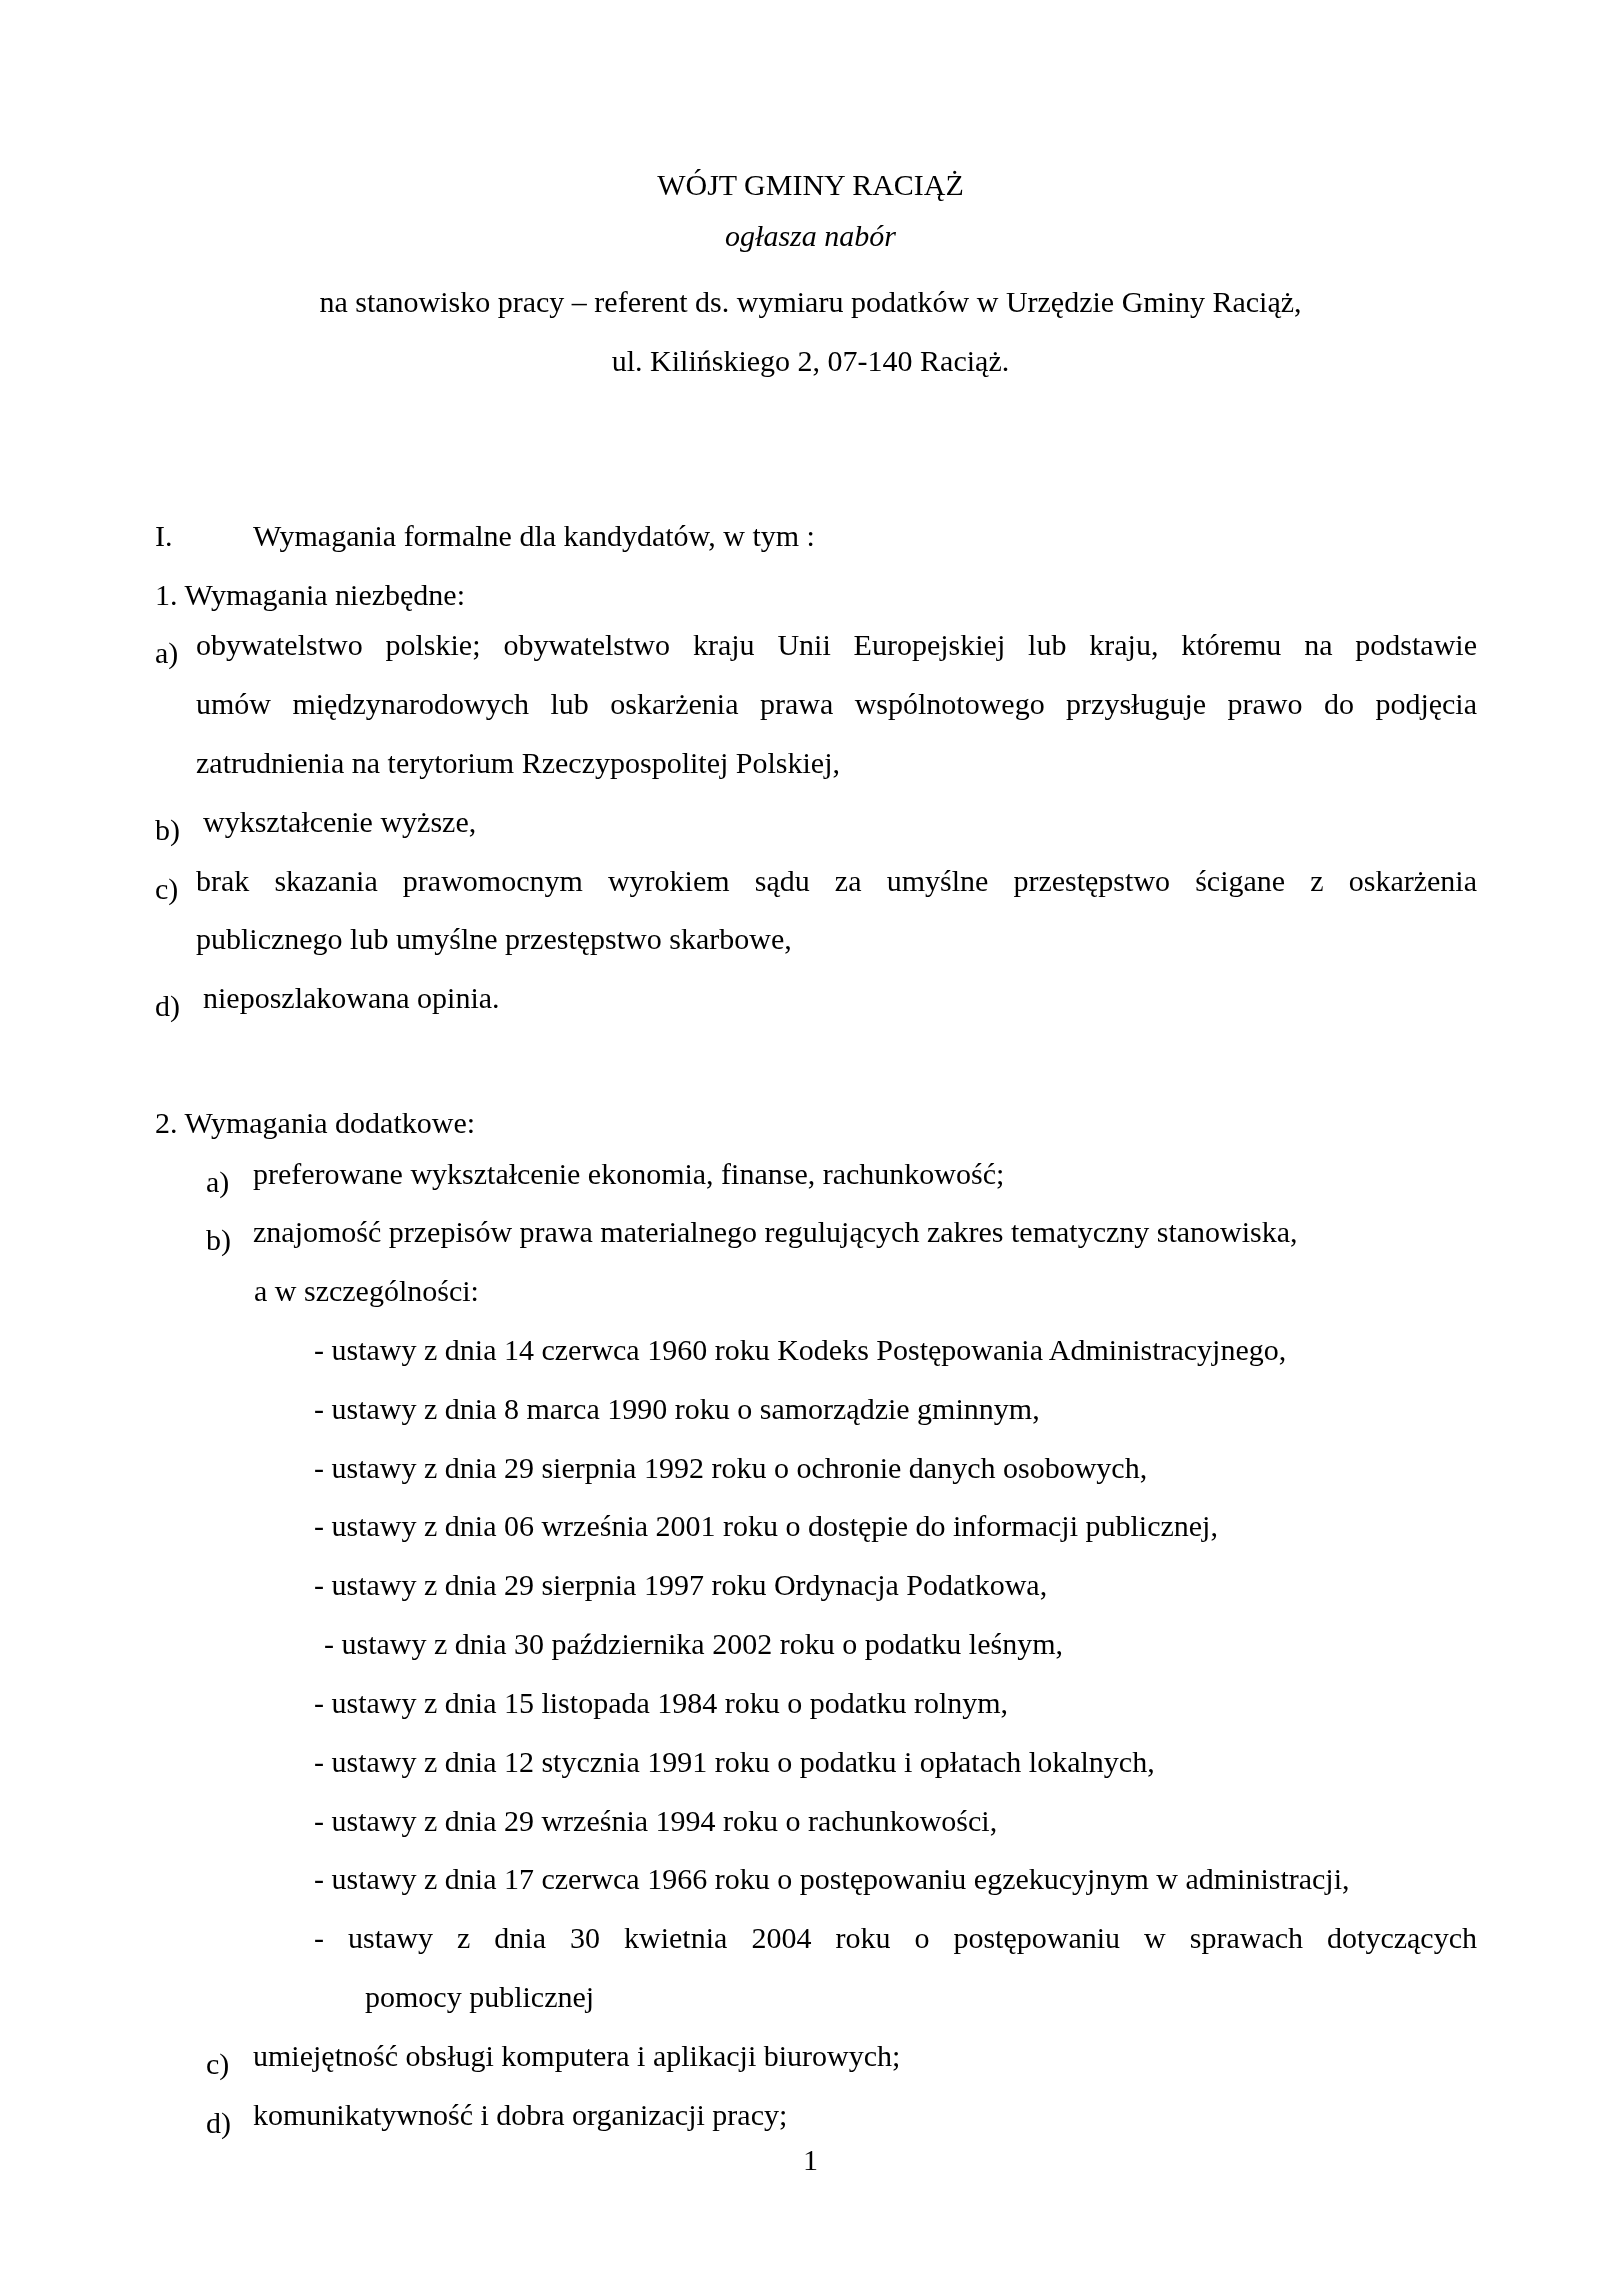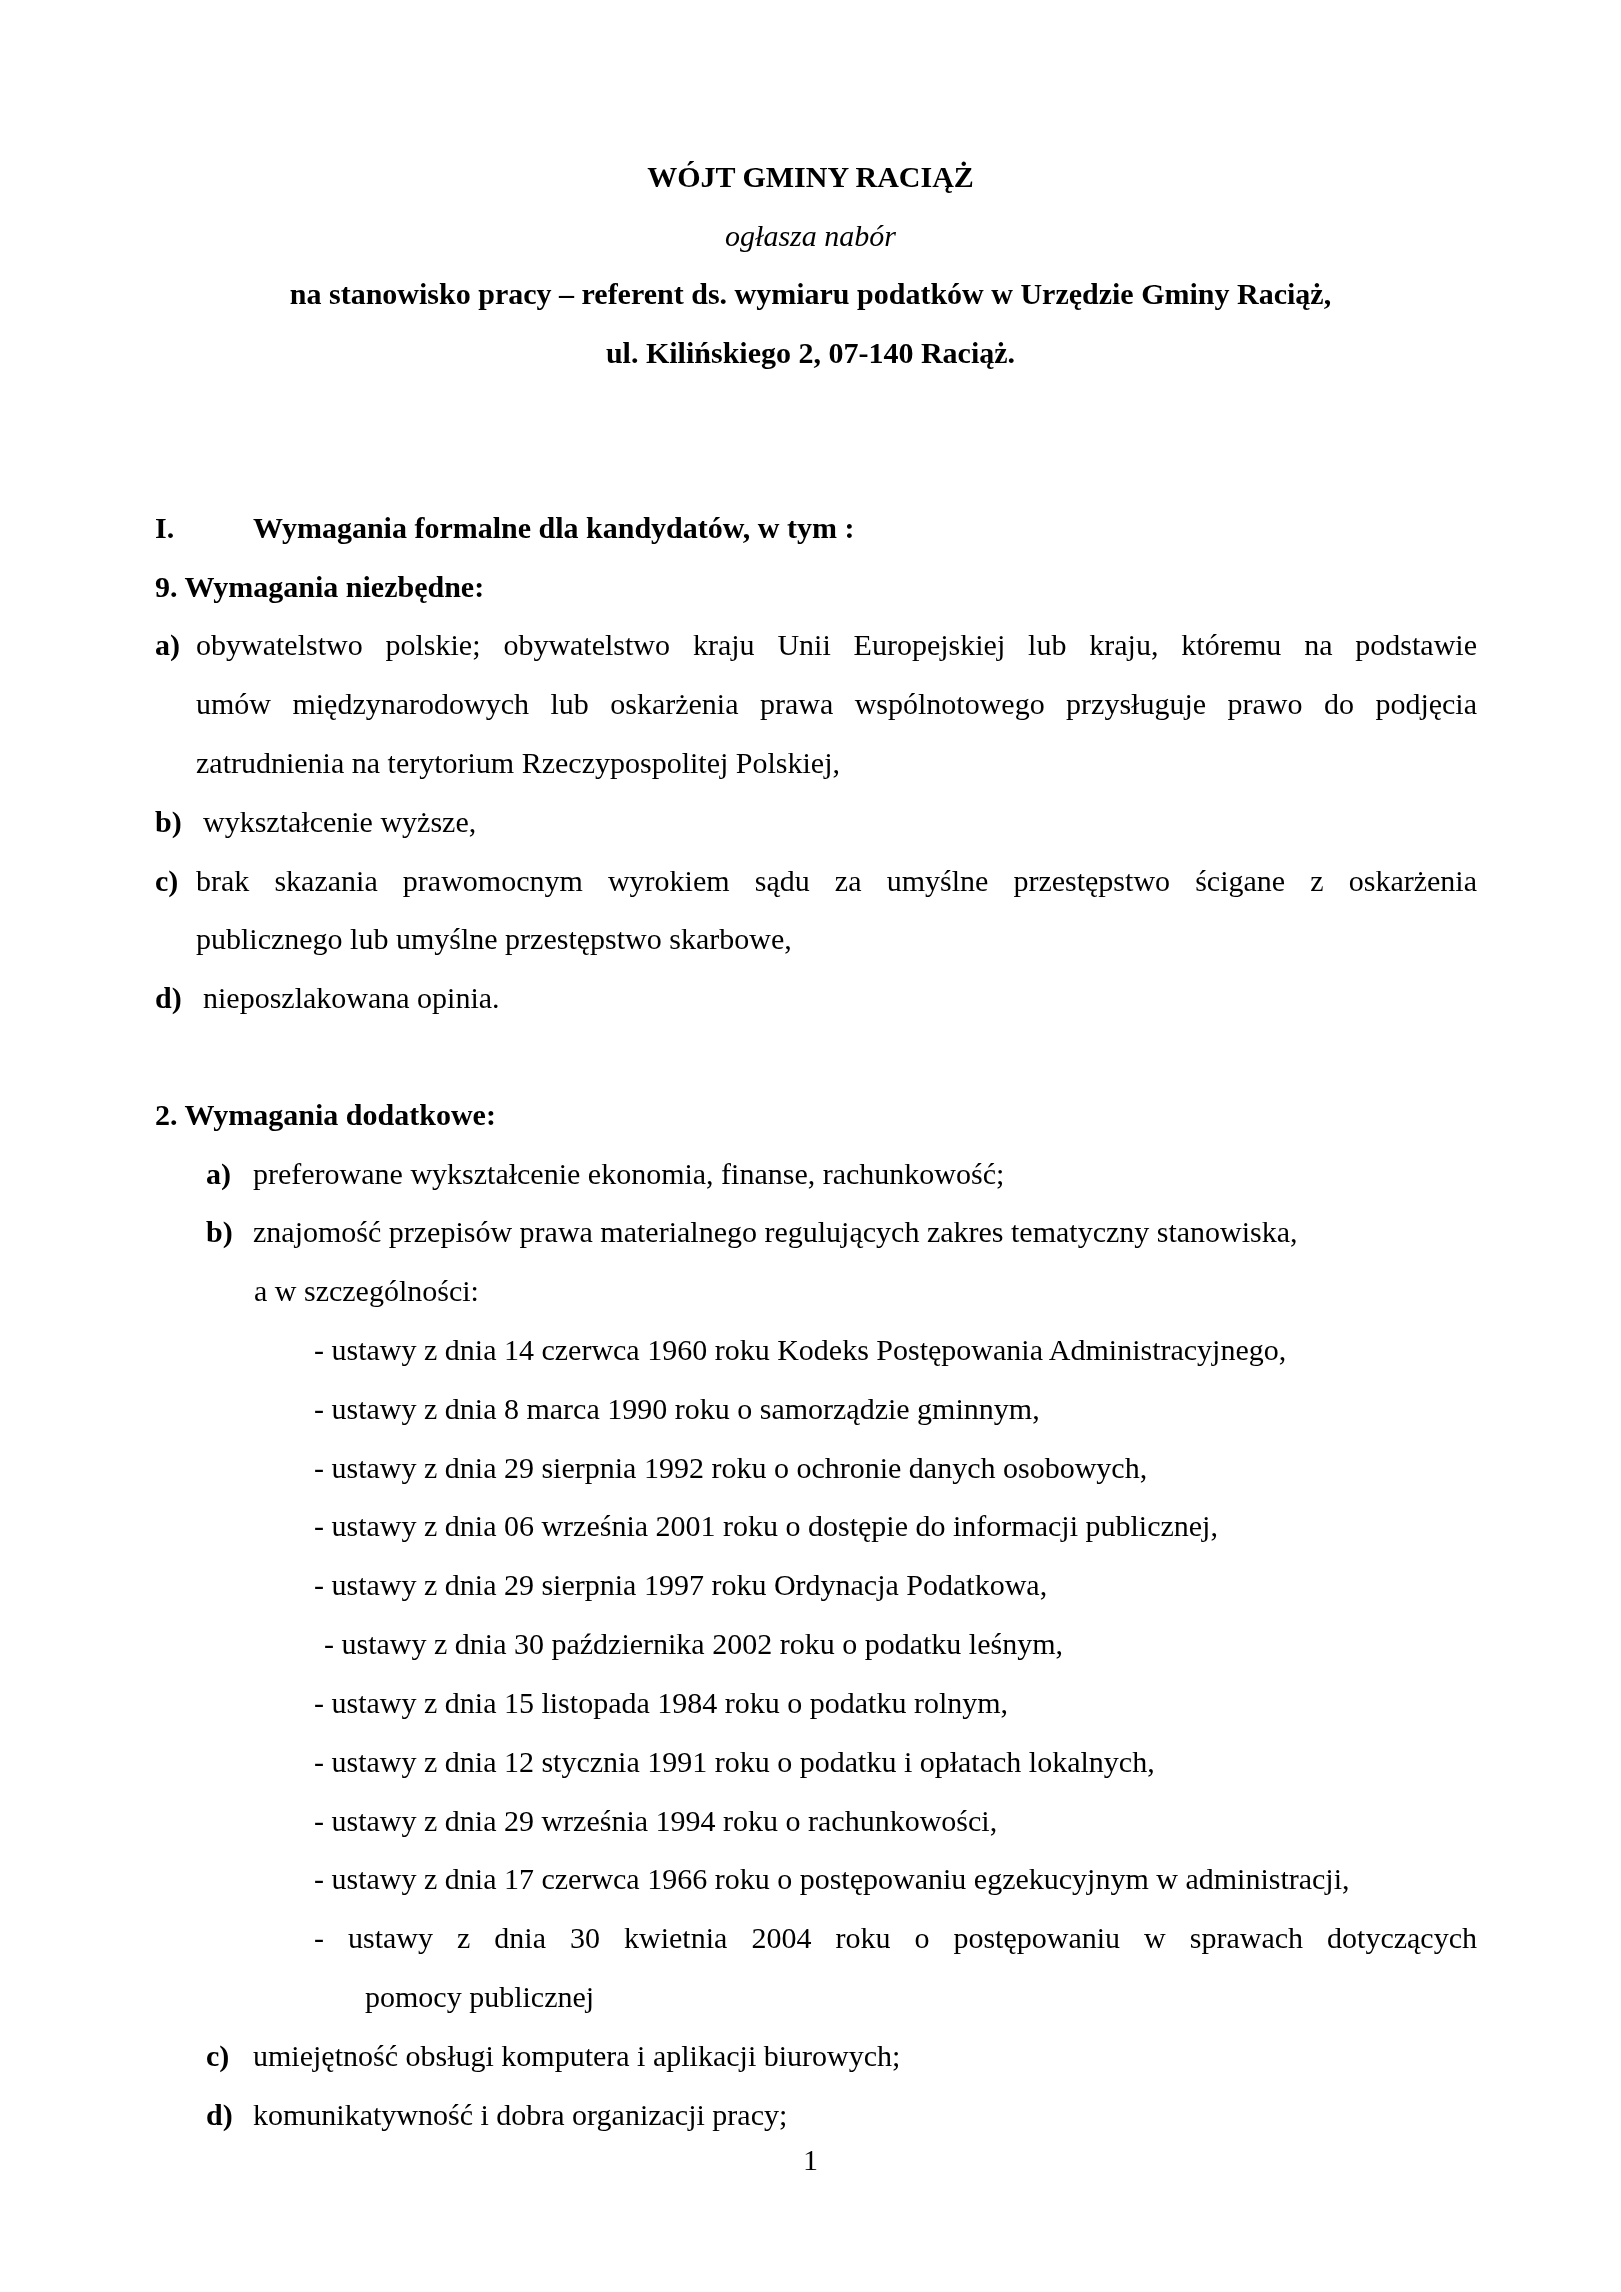--- a/index.html
+++ b/index.html
@@ -1,36 +1,36 @@
 <!DOCTYPE html>
 <html><head>
 <meta charset="utf-8">
 <style>
   html, body { margin: 0; padding: 0; background: #ffffff; }
   body { width: 1621px; height: 2293px; position: relative; overflow: hidden;
          font-family: "Liberation Serif", "DejaVu Serif", serif; color: #000; font-size: 30px; }
   .ln { position: absolute; white-space: nowrap; line-height: 39px; }
   .center { left: 0; width: 1621px; text-align: center; }
-  .b { font-weight: bold; }
+  .b { font-weight: normal; margin-top: 8px; }
   .i { font-style: italic; text-align: center; }
   .just { text-align: justify; text-align-last: justify; white-space: normal; }
   .page-num { position: absolute; left: 0; width: 1621px; text-align: center; }
 </style>
 </head>
 <body>
 
 <div class="ln center b" style="top:157px">WÓJT GMINY RACIĄŻ</div>
 <div class="ln center i" style="top:216px">ogłasza nabór</div>
 <div class="ln center b" style="top:274px">na stanowisko pracy – referent ds. wymiaru podatków w Urzędzie Gminy Raciąż,</div>
 <div class="ln center b" style="top:333px">ul. Kilińskiego 2, 07-140 Raciąż.</div>
 
 <div class="ln b" style="top:508px; left:155px">I.</div>
 <div class="ln b" style="top:508px; left:253px">Wymagania formalne dla kandydatów, w tym :</div>
 
-<div class="ln b" style="top:567px; left:155px">9. Wymagania niezbędne:</div>
+<div class="ln b" style="top:567px; left:155px">1. Wymagania niezbędne:</div>
 
 <div>
   <div class="ln b" style="top:625px; left:155px">a)</div>
   <div class="ln just" style="top:625px; left:196px; width:1281px">obywatelstwo polskie; obywatelstwo kraju Unii Europejskiej lub kraju, któremu na podstawie</div>
   <div class="ln just" style="top:684px; left:196px; width:1281px">umów międzynarodowych lub oskarżenia prawa wspólnotowego przysługuje prawo do podjęcia</div>
   <div class="ln" style="top:743px; left:196px">zatrudnienia na terytorium Rzeczypospolitej Polskiej,</div>
 </div>
 
 <div>
   <div class="ln b" style="top:802px; left:155px">b)</div>

